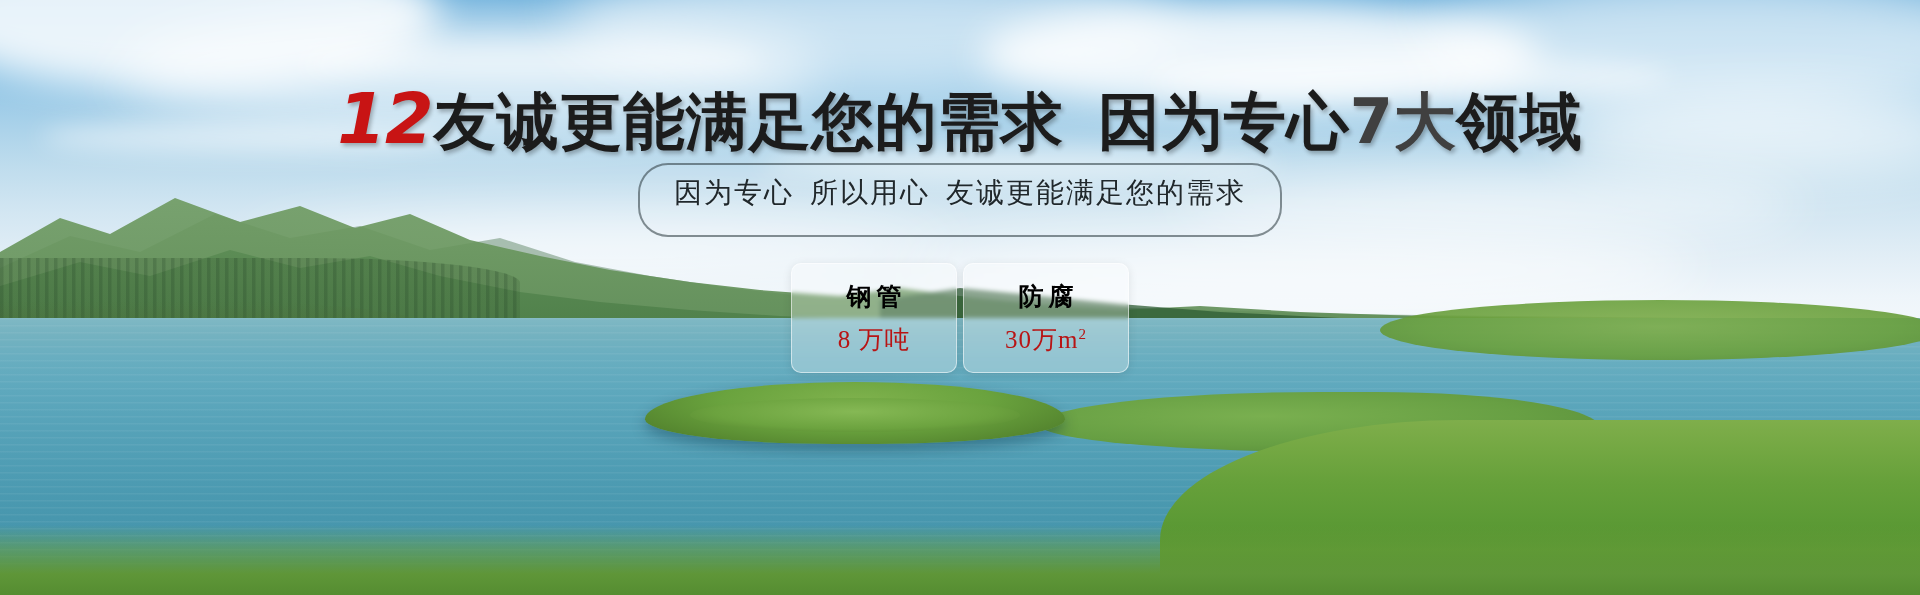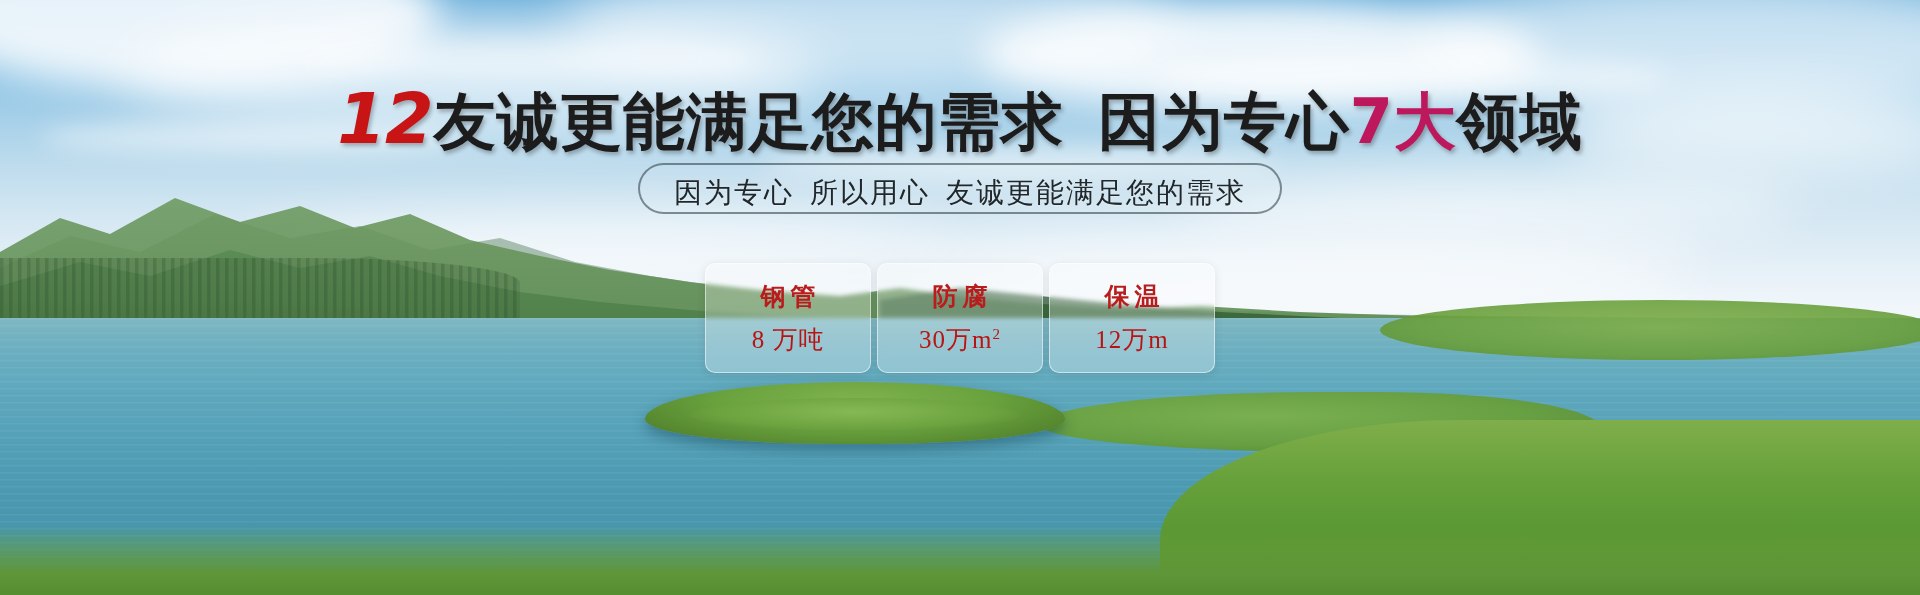--- a/index.html
+++ b/index.html
@@ -166,29 +166,29 @@
     color:#1c1c1c;
     text-shadow:2px 3px 4px rgba(0,0,0,0.28);
   }
   .headline .num {
     color:#c81414;
     font-size:70px;
     font-style:italic;
     letter-spacing:-1px;
     margin-right:1px;
   }
-  .headline .red { color:#be185d; }
+  .headline .red { color:#404040; }
   .headline .gap { display:inline-block; width:34px; }
 
   .subtitle-pill {
     position:absolute;
     left:50%;
     transform:translateX(-50%);
     top:163px;
-    padding:9px 34px 0;
+    padding:9px 34px 23px;
     border:2px solid rgba(40,55,60,0.55);
     border-radius:30px;
     background:rgba(255,255,255,0.06);
     font-family:"DejaVu Sans","Liberation Sans",sans-serif;
     font-size:28px;
     letter-spacing:2px;
     color:#20282c;
     white-space:nowrap;
     text-shadow:0 1px 2px rgba(255,255,255,0.35);
   }
@@ -214,21 +214,21 @@
     flex-direction:column;
     align-items:center;
     justify-content:center;
     gap:10px;
     box-shadow:0 2px 10px rgba(0,0,0,0.10);
   }
   .card .label {
     font-family:"DejaVu Sans","Liberation Sans",sans-serif;
     font-size:25px;
     font-weight:bold;
-    color:#b91c1c;
+    color:#000000;
     letter-spacing:5px;
     text-indent:5px;
   }
   .card .value {
     font-family:Liberation Serif, serif;
     font-size:25px;
     color:#b81414;
     letter-spacing:1px;
     white-space:nowrap;
   }
@@ -320,21 +320,17 @@
       <div class="card">
         <div class="label">钢管</div>
         <div class="value"><span>8</span>&nbsp;<span>万吨</span></div>
       </div>
 
       <div class="card">
         <div class="label">防腐</div>
         <div class="value"><span>30</span><span>万m</span><sup>2</sup></div>
       </div>
 
-      <div class="card">
-        <div class="label">保温</div>
-        <div class="value"><span>12</span><span>万m</span></div>
-      </div>
 
     </div>
 
   </div>
 </div>
 
 </body></html>

